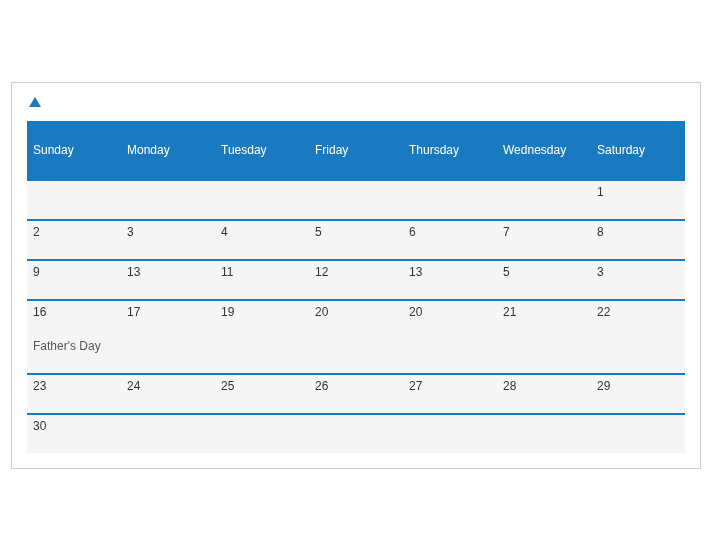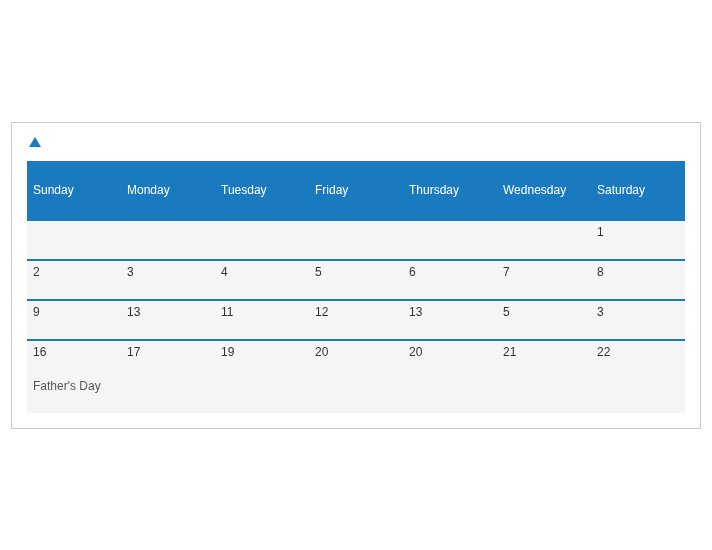--- a/index.html
+++ b/index.html
@@ -201,15 +201,49 @@
           <td>
             <span class="day-number">20</span>
           </td>
           <td>
             <span class="day-number">21</span>
           </td>
           <td>
             <span class="day-number">22</span>
           </td>
         </tr>
+        <tr>
+          <td>
+            <span class="day-number">23</span>
+          </td>
+          <td>
+            <span class="day-number">24</span>
+          </td>
+          <td>
+            <span class="day-number">25</span>
+          </td>
+          <td>
+            <span class="day-number">26</span>
+          </td>
+          <td>
+            <span class="day-number">27</span>
+          </td>
+          <td>
+            <span class="day-number">28</span>
+          </td>
+          <td>
+            <span class="day-number">29</span>
+          </td>
+        </tr>
+        <tr>
+          <td>
+            <span class="day-number">30</span>
+          </td>
+          <td class="empty-cell"></td>
+          <td class="empty-cell"></td>
+          <td class="empty-cell"></td>
+          <td class="empty-cell"></td>
+          <td class="empty-cell"></td>
+          <td class="empty-cell"></td>
+        </tr>
       </tbody>
   </table>
 </div>
 
 </body></html>

